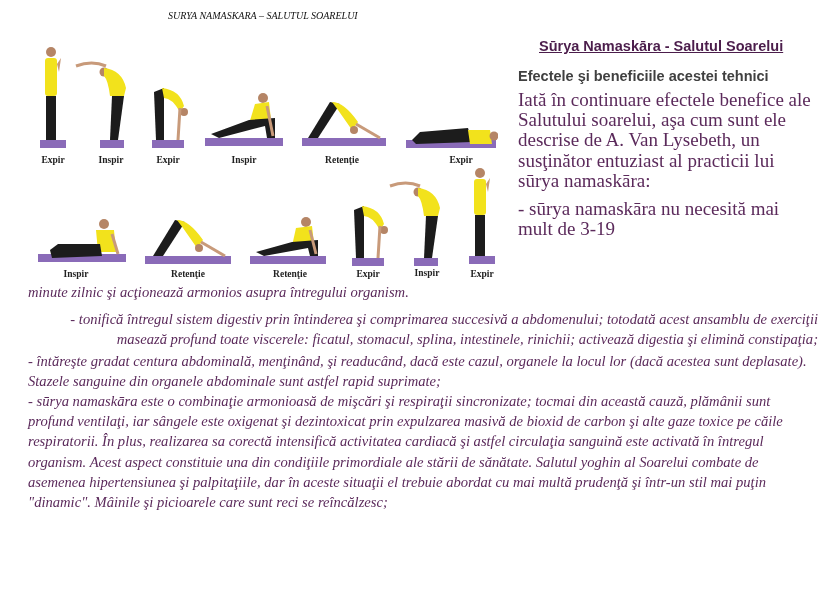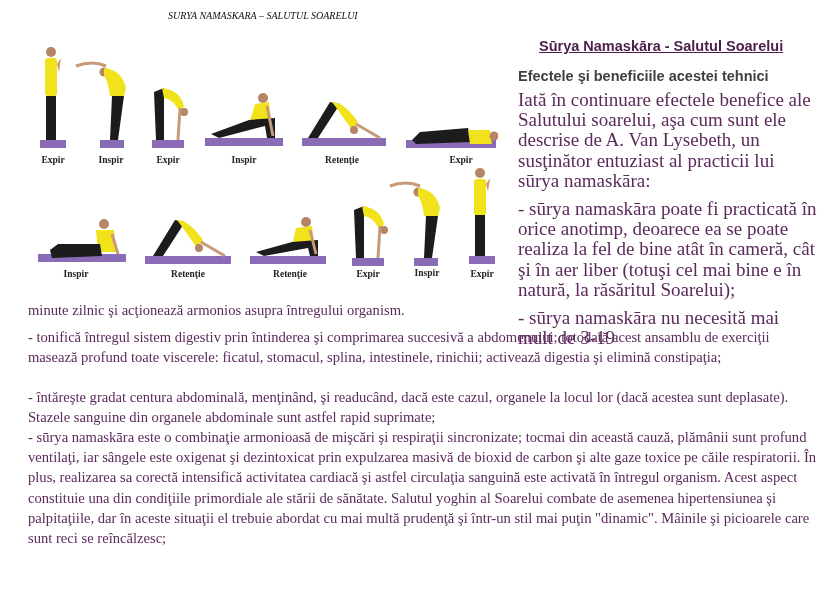--- a/index.html
+++ b/index.html
@@ -141,22 +141,21 @@
 <div class="pose-label" style="left:270px;top:269px;width:40px;">Retenţie</div>
 <div class="pose-label" style="left:353px;top:269px;width:30px;">Expir</div>
 <div class="pose-label" style="left:411px;top:268px;width:32px;">Inspir</div>
 <div class="pose-label" style="left:467px;top:269px;width:30px;">Expir</div>
 
 <div class="h1">Sūrya Namaskāra - Salutul Soarelui</div>
 <div class="h2">Efectele şi beneficiile acestei tehnici</div>
 
 <div class="right-col">
   <p>Iată în continuare efectele benefice ale Salutului soarelui, aşa cum sunt ele descrise de A. Van Lysebeth, un susţinător entuziast al practicii lui sūrya namaskāra:</p>
-  <p>- sūrya namaskāra poate fi practicată în orice anotimp, deoarece ea se poate realiza la fel de bine atât în cameră, cât şi în aer liber (totuşi cel mai bine e în natură, la răsăritul Soarelui);</p>
   <p style="margin:0;">- sūrya namaskāra nu necesită mai mult de 3-19</p>
 </div>
 
-<div class="full" style="top:300px;">
+<div class="full" style="top:282px;font-style:italic;">
   <p style="margin-bottom:7px;">minute zilnic şi acţionează armonios asupra întregului organism.</p>
-  <p style="margin-bottom:19px;">- tonifică întregul sistem digestiv prin întinderea şi comprimarea succesivă a abdomenului; totodată acest ansamblu de exerciţii masează profund toate viscerele: ficatul, stomacul, splina, intestinele, rinichii; activează digestia şi elimină constipaţia;</p>
+  <p style="margin-bottom:1px;text-align:right;">- tonifică întregul sistem digestiv prin întinderea şi comprimarea succesivă a abdomenului; totodată acest ansamblu de exerciţii masează profund toate viscerele: ficatul, stomacul, splina, intestinele, rinichii; activează digestia şi elimină constipaţia;</p>
   <p style="">- întăreşte gradat centura abdominală, menţinând, şi readucând, dacă este cazul, organele la locul lor (dacă acestea sunt deplasate). Stazele sanguine din organele abdominale sunt astfel rapid suprimate;</p>
   <p>- sūrya namaskāra este o combinaţie armonioasă de mişcări şi respiraţii sincronizate; tocmai din această cauză, plămânii sunt profund ventilaţi, iar sângele este oxigenat şi dezintoxicat prin expulzarea masivă de bioxid de carbon şi alte gaze toxice pe căile respiratorii. În plus, realizarea sa corectă intensifică activitatea cardiacă şi astfel circulaţia sanguină este activată în întregul organism. Acest aspect constituie una din condiţiile primordiale ale stării de sănătate. Salutul yoghin al Soarelui combate de asemenea hipertensiunea şi palpitaţiile, dar în aceste situaţii el trebuie abordat cu mai multă prudenţă şi într-un stil mai puţin "dinamic". Mâinile şi picioarele care sunt reci se reîncălzesc;</p>
 </div>
 
 </body></html>

